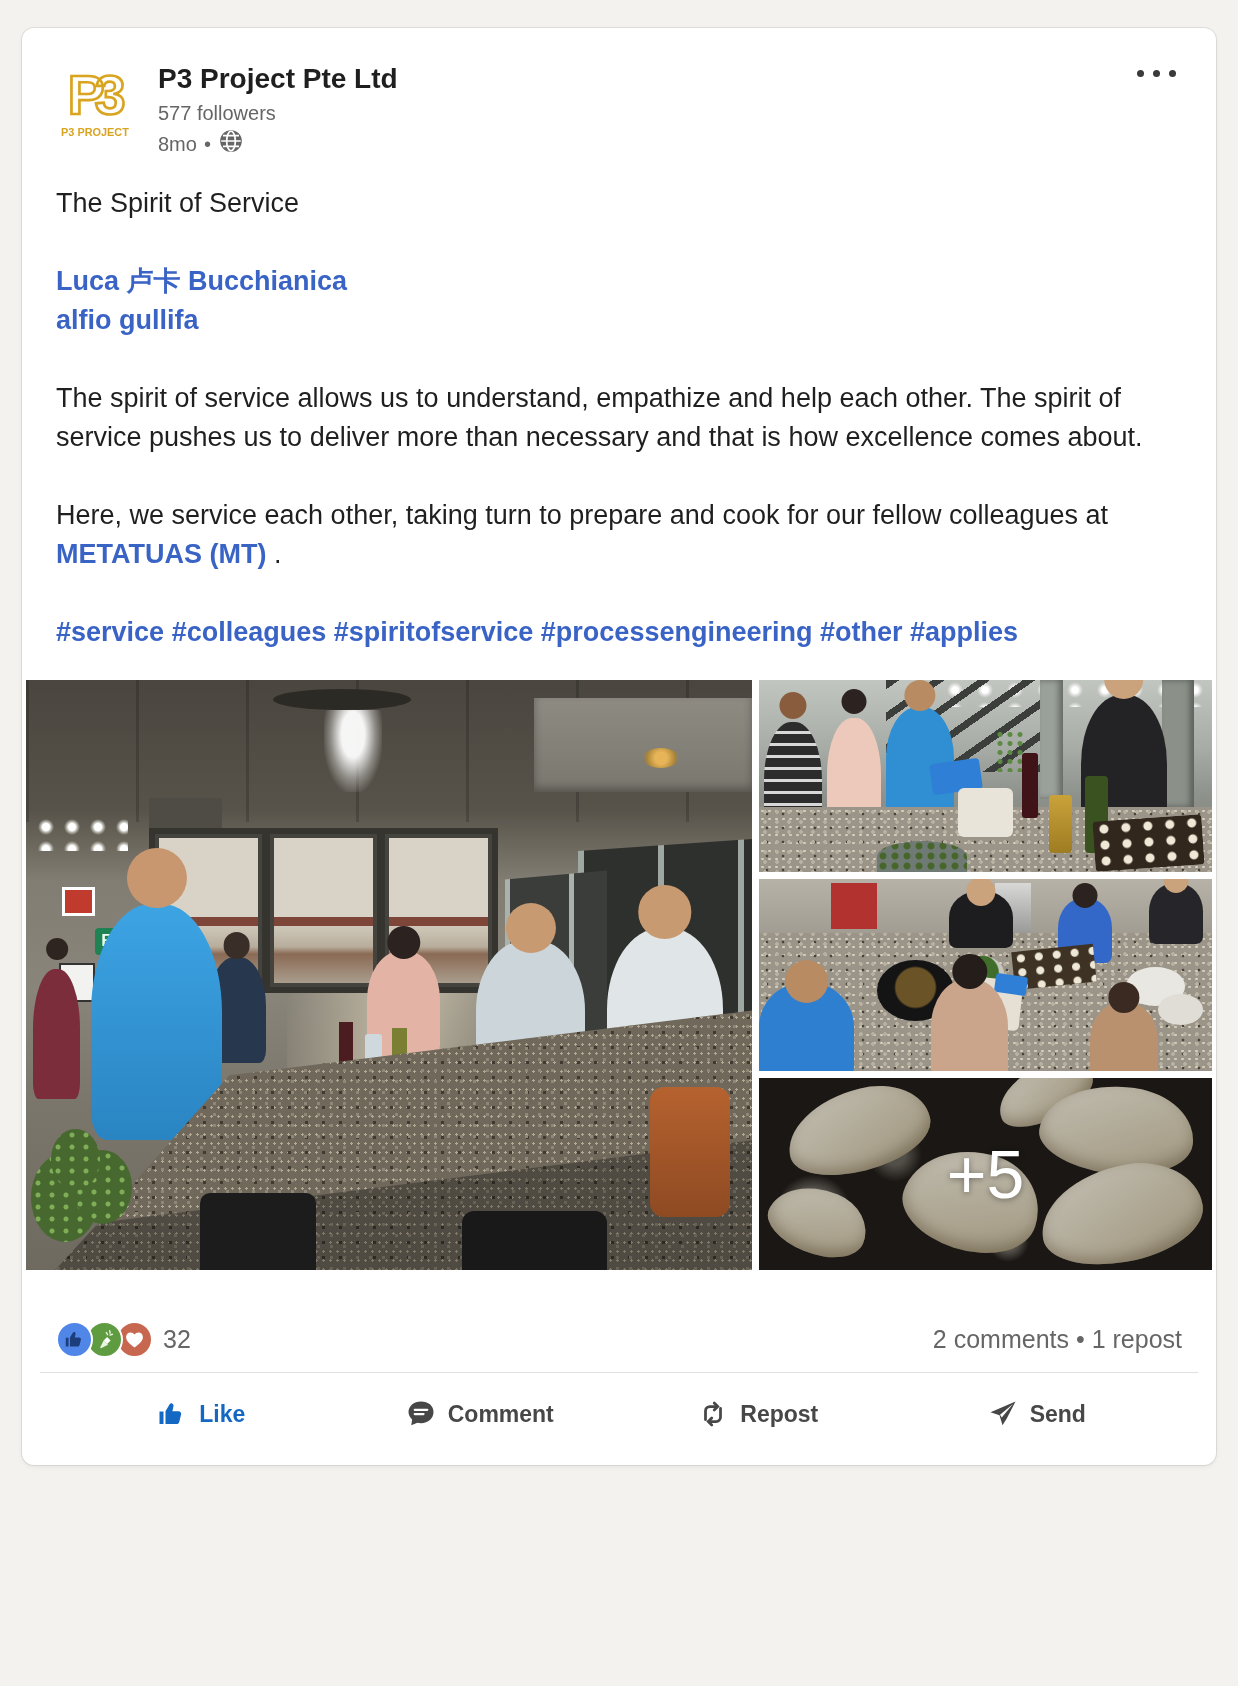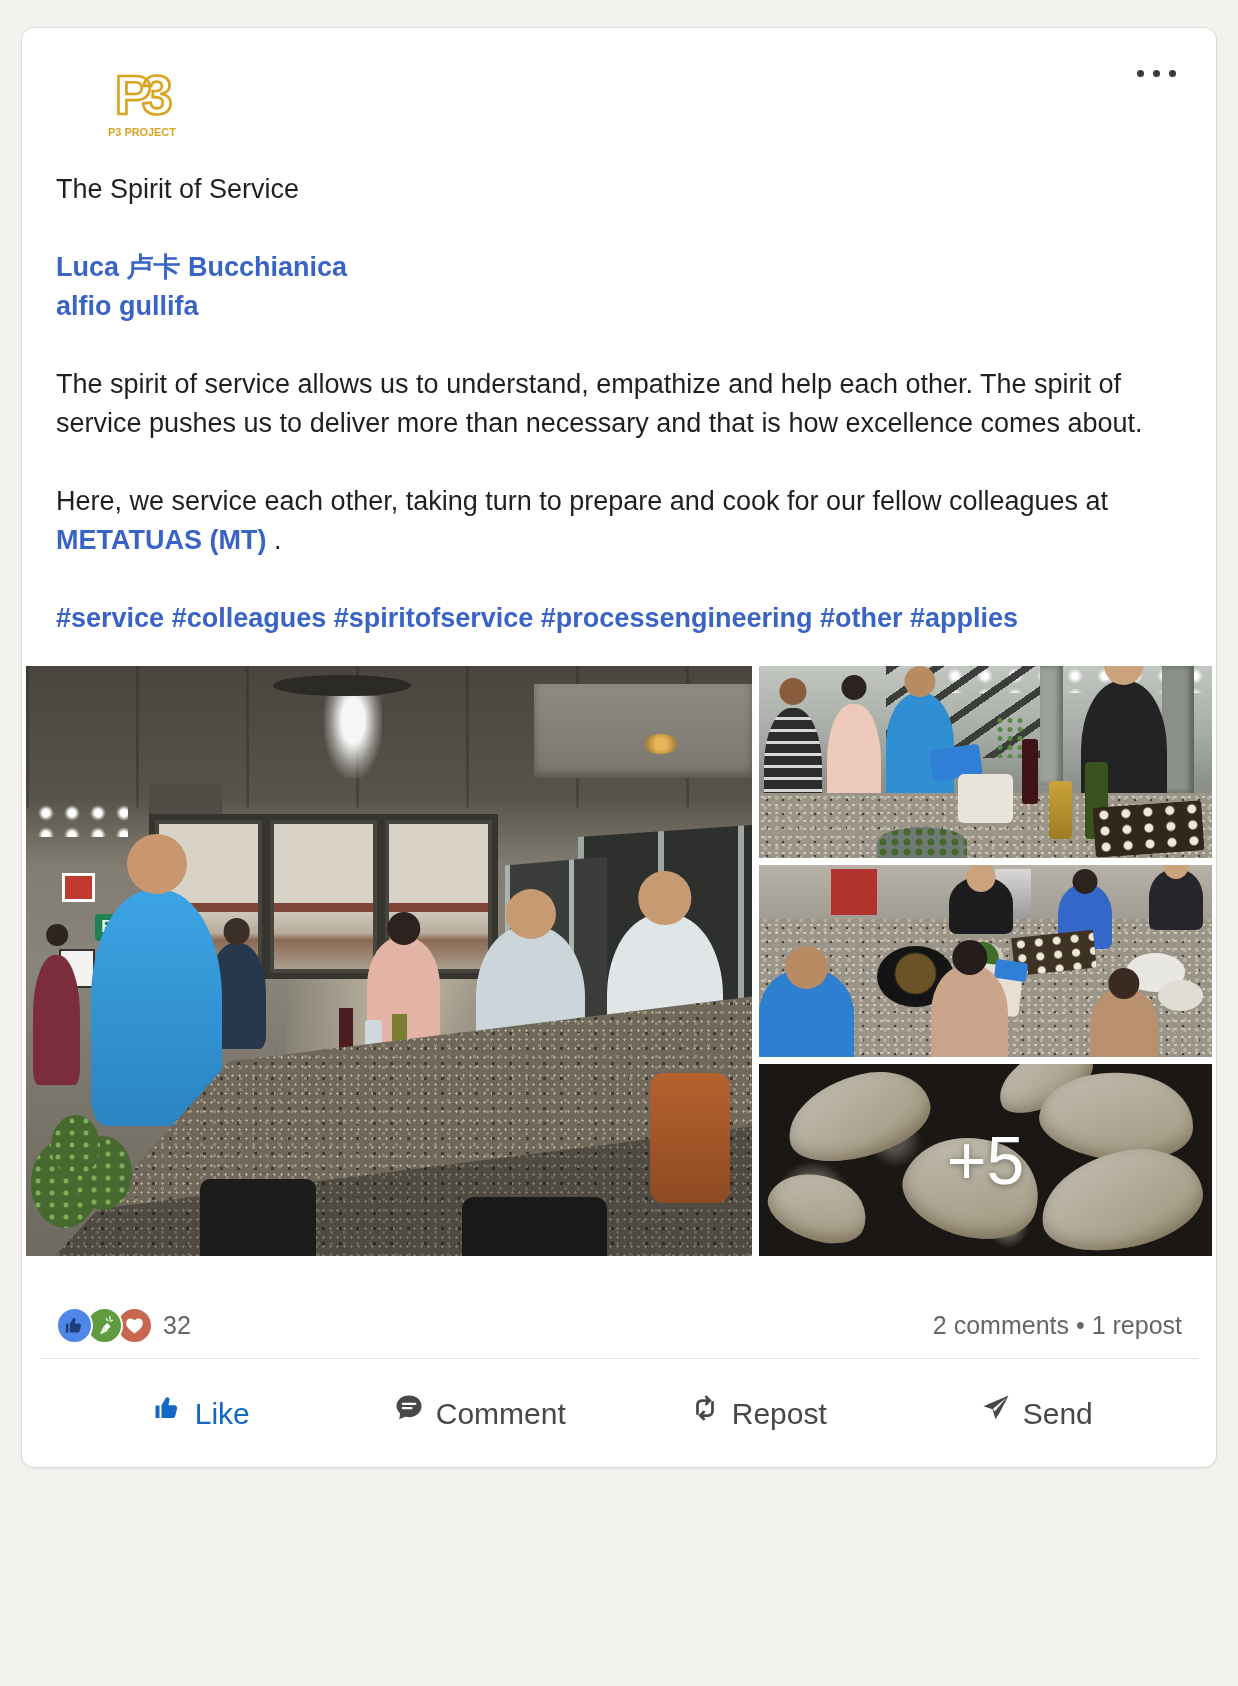--- a/index.html
+++ b/index.html
@@ -7,21 +7,21 @@
     --text-primary:rgba(0,0,0,0.88); --text-secondary:#666666; --logo-gold:#D9A420;
   }
   *{box-sizing:border-box;margin:0;padding:0;}
   html,body{width:1238px;height:1686px;}
   body{background:var(--page-bg);font-family:"Liberation Sans","DejaVu Sans",sans-serif;position:relative;}
   .card{position:absolute;left:22px;top:28px;width:1194px;background:var(--card-bg);
     border-radius:12px;box-shadow:0 0 0 1px rgba(0,0,0,0.08),0 2px 5px rgba(0,0,0,0.06);overflow:hidden;}
 
   
   .header{display:flex;align-items:flex-start;padding:34px 34px 0 34px;position:relative;}
-  .logo{width:84px;height:84px;flex:0 0 84px;display:flex;align-items:center;justify-content:center;cursor:pointer;margin-left:47px;}
+  .logo{width:84px;height:84px;flex:0 0 84px;display:flex;align-items:center;justify-content:center;cursor:pointer;}
   .author-info{margin-left:18px;flex:1;}
   .author-name{font-size:28px;font-weight:bold;color:var(--text-primary);line-height:34px;cursor:pointer;}
   .followers{font-size:20px;color:var(--text-secondary);margin-top:4px;line-height:26px;}
   .meta{font-size:20px;color:var(--text-secondary);margin-top:2px;display:flex;align-items:center;gap:7px;line-height:26px;}
   .menu{position:absolute;right:34px;top:36px;background:none;border:none;display:flex;gap:9px;cursor:pointer;padding:6px;}
   .menu i{width:7px;height:7px;border-radius:50%;background:#3a3a3a;display:block;}
 
   
   .body-text{padding:24px 34px 0 34px;font-size:27px;line-height:39px;color:var(--text-primary);}
   .body-text p{margin:0 8px 39px 0;}
@@ -146,34 +146,49 @@
   .r-love{background:var(--reaction-love-bg,#c8674f);z-index:1;}
   .r-count{margin-left:10px;font-size:25px;color:var(--text-secondary);}
   .cr-summary{font-size:25px;color:var(--text-secondary);cursor:pointer;}
 
   .divider{border-top:1px solid #e2e0dc;margin:0 18px;}
 
   
   .action-bar{display:flex;padding:8px 40px 18px 40px;}
   .action-btn{flex:1;display:flex;align-items:center;justify-content:center;gap:12px;background:none;border:none;
     padding:18px 0;cursor:pointer;border-radius:6px;font-family:inherit;}
-  .action-btn .lbl{font-size:30px;font-weight:normal;color:#474747;margin-top:12px;}
+  .action-btn .lbl{font-size:23px;font-weight:bold;color:#474747;}
   .action-btn svg{display:block;}
   .action-like .lbl{color:var(--action-blue);}
 </style>
 
 <div class="page">
   <article class="card">
 
     <header class="header">
       <div class="logo">
         <svg width="84" height="84" viewBox="0 0 100 100">
           <text x="14" y="62" font-size="66" font-weight="bold" fill="none" stroke="#D9A420" stroke-width="3.2" font-family="Liberation Sans, sans-serif" letter-spacing="-12">P3</text>
           <text x="6" y="88" font-size="13" font-weight="bold" fill="#D9A420" font-family="Liberation Sans, sans-serif">P3 PROJECT</text>
         </svg>
+      </div>
+      <div class="author-info">
+        <div class="author-name">P3 Project Pte Ltd</div>
+        <div class="followers">577 followers</div>
+        <div class="meta">
+          <span>8mo</span>
+          <span>•</span>
+          <span>
+            <svg width="26" height="26" viewBox="0 0 24 24" fill="none" stroke="#666" stroke-width="2">
+              <circle cx="12" cy="12" r="9" fill="#666"></circle>
+              <ellipse cx="12" cy="12" rx="4" ry="9" stroke="#fff" stroke-width="1.6"></ellipse>
+              <path d="M3 12h18M4.6 7h14.8M4.6 17h14.8" stroke="#fff" stroke-width="1.6"></path>
+            </svg>
+          </span>
+        </div>
       </div>
       <button class="menu" aria-label="options">
         <i></i>
           <i></i>
           <i></i>
       </button>
     </header>
 
     <div class="body-text">
       <p>The Spirit of Service</p>

